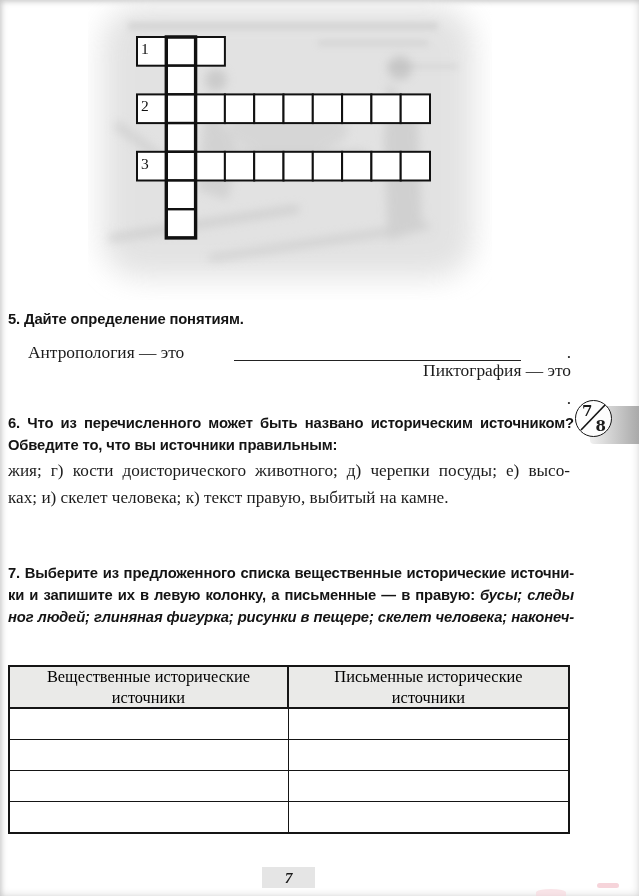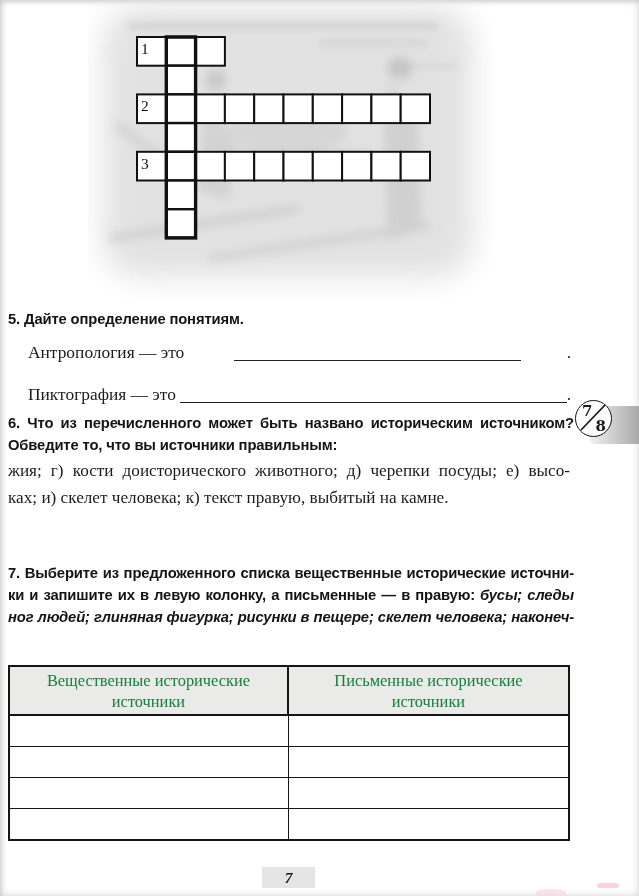--- a/index.html
+++ b/index.html
@@ -48,24 +48,24 @@
   .page-badge svg{position:absolute;left:0;top:0;}
   .badge-top{position:absolute;left:6px;top:1px;font-size:15px;}
   .badge-bottom{position:absolute;right:5px;bottom:1px;font-size:15px;}
   
   .htable{
     position:absolute;left:8px;top:665px;width:562px;box-sizing:border-box;
     border:2.5px solid #151515;background:#fff;
   }
   .htable .hrow{display:flex;background:#eaeae8;border-bottom:2px solid #151515;}
   .htable .hcell{
-    width:50%;box-sizing:border-box;height:47px;
+    width:50%;box-sizing:border-box;height:40px;
     display:flex;align-items:center;justify-content:center;text-align:center;
     font-family:"Liberation Serif","DejaVu Serif",serif;font-size:16.4px;line-height:21px;
-    padding:0 28px;color:#15803d;
+    padding:0 28px;color:#000000;
   }
   .htable .hcell:first-child{border-right:2px solid #151515;}
   .htable .brow{display:flex;border-bottom:1.8px solid #151515;}
   .htable .brow:last-child{border-bottom:none;}
   .htable .bcell{width:50%;box-sizing:border-box;height:30px;}
   .htable .bcell:first-child{border-right:1.8px solid #151515;}
   
   .pagenum{
     position:absolute;left:262px;top:867px;width:53px;height:21px;background:#e5e5e5;
     display:flex;align-items:center;justify-content:center;
@@ -150,21 +150,21 @@
 
   <div class="task-head" style="top:308px;">
     <span>5.</span>
     <span>Дайте определение понятиям.</span>
   </div>
   <div class="defline" style="top:339px;gap:46px;">
     <span class="term">Антропология — это</span>
     <span class="writeline"></span>
     <span class="dot">.</span>
   </div>
-  <div class="defline" style="top:381px;">
+  <div class="defline" style="top:360px;flex-direction:column;">
     <span class="term">Пиктография — это</span>
     <span class="writeline"></span>
     <span class="dot">.</span>
   </div>
 
   <div class="task-head" style="top:412px;">
     <div class="jline"><span>6.</span> <span>Что из перечисленного может быть названо историческим источником?</span></div>
     <div>Обведите то, что вы источники правильным:</div>
   </div>
 

